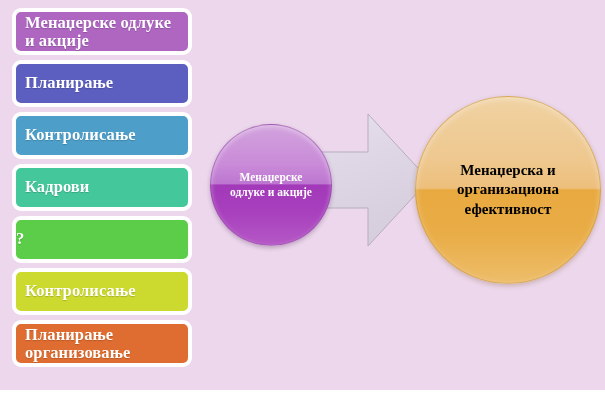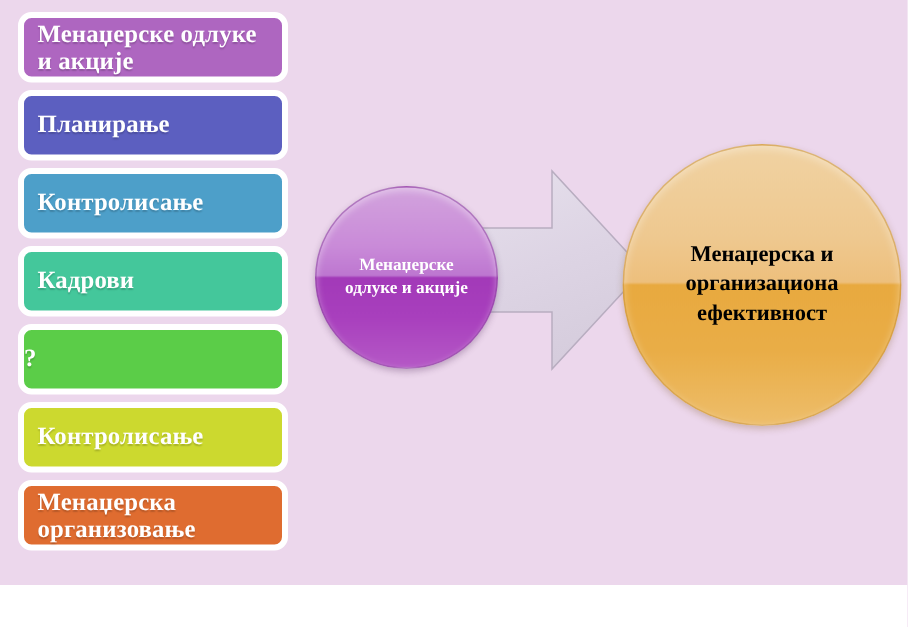--- a/index.html
+++ b/index.html
@@ -159,21 +159,21 @@
 
     <div class="process-box c-green centered">
       <span class="box-label">?</span>
     </div>
 
     <div class="process-box c-lime">
       <span class="box-label">Контролисање</span>
     </div>
 
     <div class="process-box c-orange two-line">
-      <span class="box-label">Менаџерска организовање</span>
+      <span class="box-label">Планирање организовање</span>
     </div>
 
   </div>
 
   <svg id="flow-arrow" viewBox="0 0 118 136">
     <defs>
       <linearGradient id="arrGrad" x1="0" y1="0" x2="0.35" y2="1">
         <stop offset="0%" stop-color="#e6e0ec"></stop>
         <stop offset="55%" stop-color="#ddd4e4"></stop>
         <stop offset="100%" stop-color="#d6cddd"></stop>

